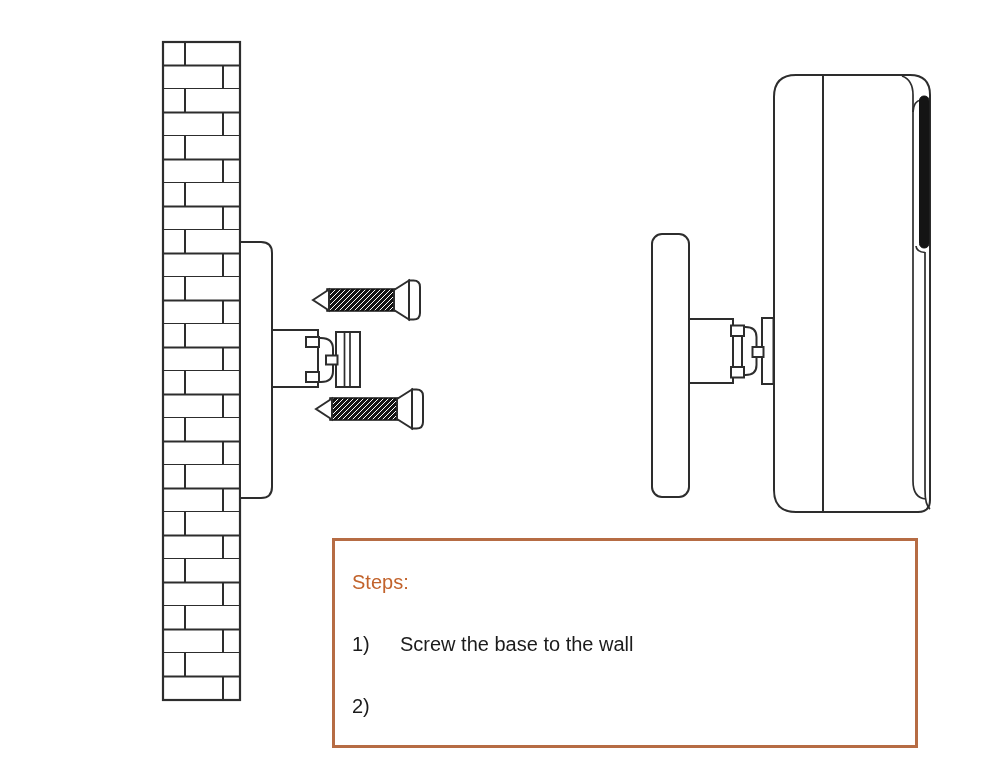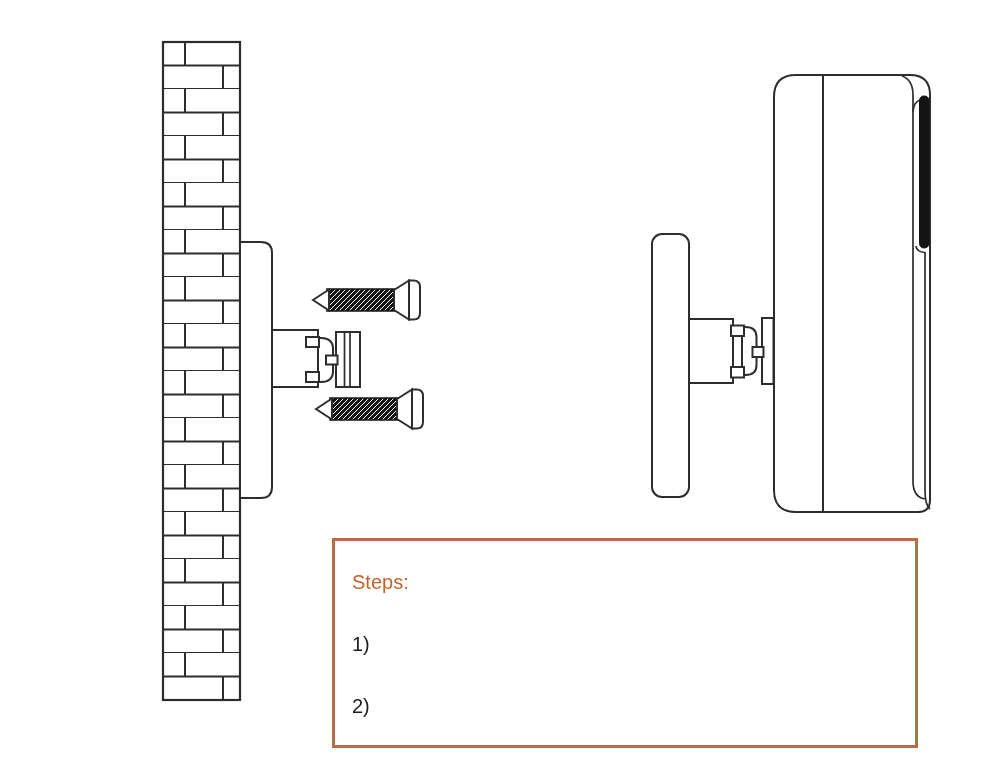--- a/index.html
+++ b/index.html
@@ -101,20 +101,21 @@
       <rect x="762" y="318" width="11.5" height="66" class="shape"></rect>
       <rect x="752.5" y="347" width="11" height="10" class="shape"></rect>
     </g>
   </svg>
 
   <div class="steps-box">
     <div class="steps-title">Steps:</div>
 
     <div class="step-row r1">
       <span class="step-num">1)</span>
+      <span class="step-text">Screw the base to the wall</span>
     </div>
 
     <div class="step-row r2">
       <span class="step-num">2)</span>
     </div>
   </div>
 
 </div>
 
 </body></html>

